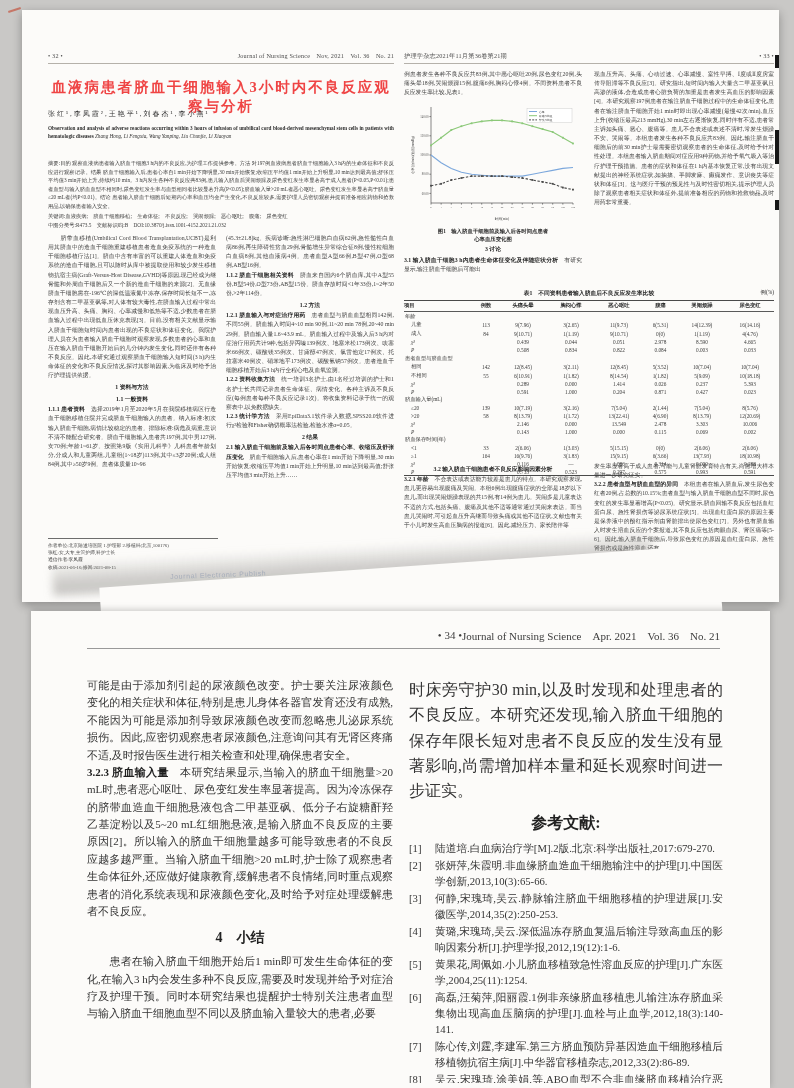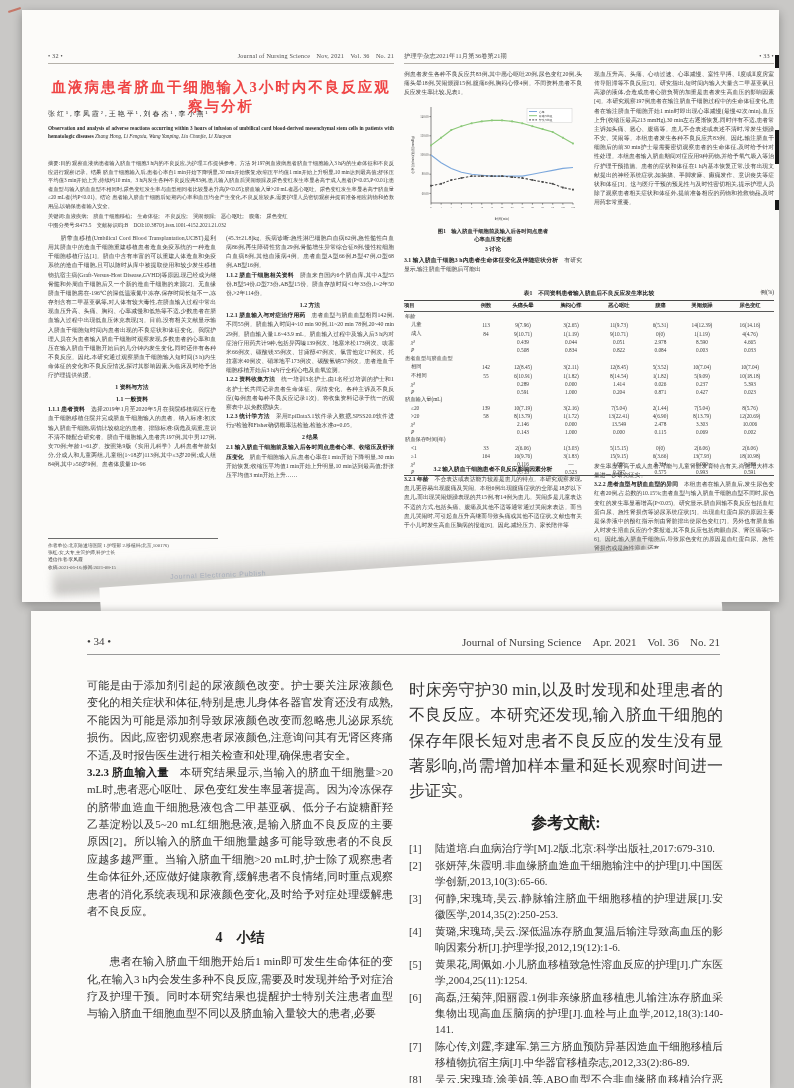--- a/index.html
+++ b/index.html
@@ -57,21 +57,21 @@
       filter:blur(4px);pointer-events:none;}
   .fold-white{position:absolute;left:80px;top:556px;width:620px;height:100px;background:#fcfbf9;
       transform:rotate(-4deg);pointer-events:none;}
   .wm{position:absolute;left:148px;top:556px;width:370px;font-size:7px;color:#9aa4b5;opacity:.8;
       transform:rotate(-2.2deg);letter-spacing:.6px;font-family:"Liberation Sans","DejaVu Sans",sans-serif;}
   .edge-mark{position:absolute;left:753px;width:4px;background:#161616;}
   .red-mark{position:absolute;left:8px;top:9px;width:13px;height:0;border-top:2.2px solid rgba(198,92,72,.75);
       transform:rotate(-18deg);}
   
   .p34{position:absolute;inset:0;filter:blur(.2px);}
-  .p34head{position:absolute;top:24px;left:56px;right:50px;display:flex;justify-content:space-between;
+  .p34head{position:absolute;top:18px;left:56px;right:50px;display:flex;justify-content:flex-end;
       font-size:11px;color:#3c3c3c;border-bottom:.8px solid #999;padding-bottom:4px;}
   .bt34{font-size:11px;line-height:1.58;text-align:justify;color:#343434;}
   #p34c1{left:56px;top:66px;width:306px;height:400px;}
   #p34c2{left:378px;top:66px;width:314px;height:406px;}
   #p34c2 .para{font-size:16px;}
   .p34 .para.h{font-size:14px;margin:7px 0 4px;}
   .ref{display:flex;font-size:10.7px;line-height:1.5;margin-bottom:1px;}
   .ref .m{flex:none;width:26px;}
   .ref .t{flex:1;text-align:justify;}
   .editor{text-align:right;padding-right:14px;font-size:11px;margin-top:8px;color:#2f2f2f;}
@@ -483,21 +483,21 @@
         <div class="para">　　患者在输入脐血干细胞开始后1 min即可发生生命体征的变化,在输入3 h内会发生多种不良反应,需要及时发现并给予对症治疗及护理干预。同时本研究结果也提醒护士特别关注患者血型与输入脐血干细胞血型不同以及脐血输入量较大的患者,必要</div>
       </div>
     <div class="col bt34" id="p34c2">
       <div>
           <div class="para">时床旁守护30 min,以及时发现和处理患者的不良反应。本研究还发现,输入脐血干细胞的保存年限长短对患者不良反应的发生没有显著影响,尚需增加样本量和延长观察时间进一步证实。</div>
           <div class="para h">参考文献:</div>
         </div>
       <div>
           <div class="ref">
             <span class="m">[1]</span>
-            <span class="t">陆道培.白血病治疗学[M].2版.北京:科学出版社,2017:679-310.</span>
+            <span class="t">陆道培.白血病治疗学[M].2版.北京:科学出版社,2017:679-270.</span>
           </div>
           <div class="ref">
             <span class="m">[2]</span>
             <span class="t">张妍萍,朱霞明.非血缘脐血造血干细胞输注中的护理[J].中国医学创新,2013,10(3):65-66.</span>
           </div>
           <div class="ref">
             <span class="m">[3]</span>
             <span class="t">何静,宋瑰琦,吴云.静脉输注脐血干细胞移植的护理进展[J].安徽医学,2014,35(2):250-253.</span>
           </div>
           <div class="ref">

